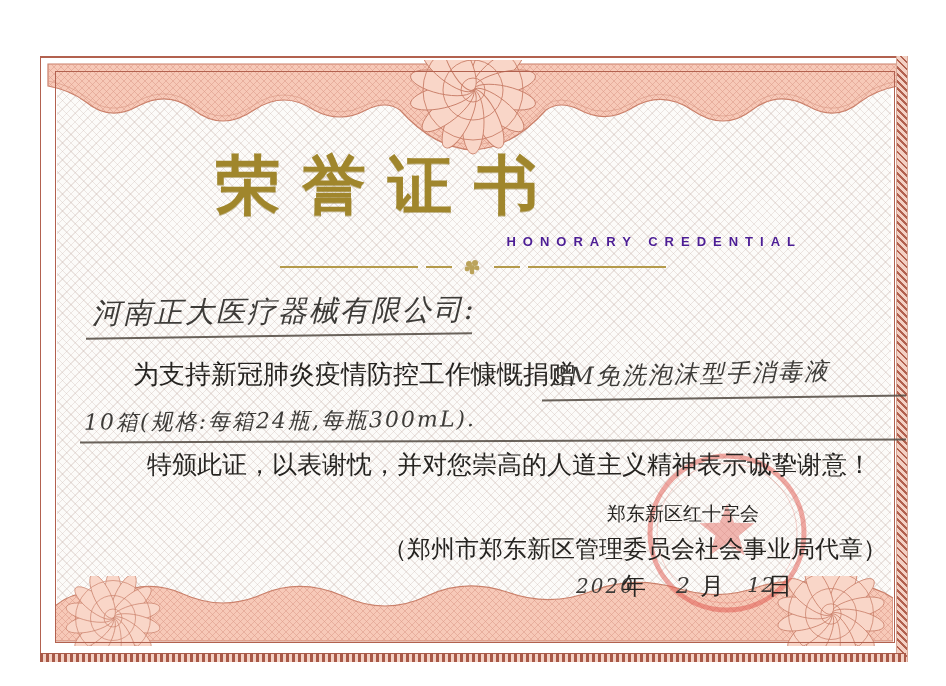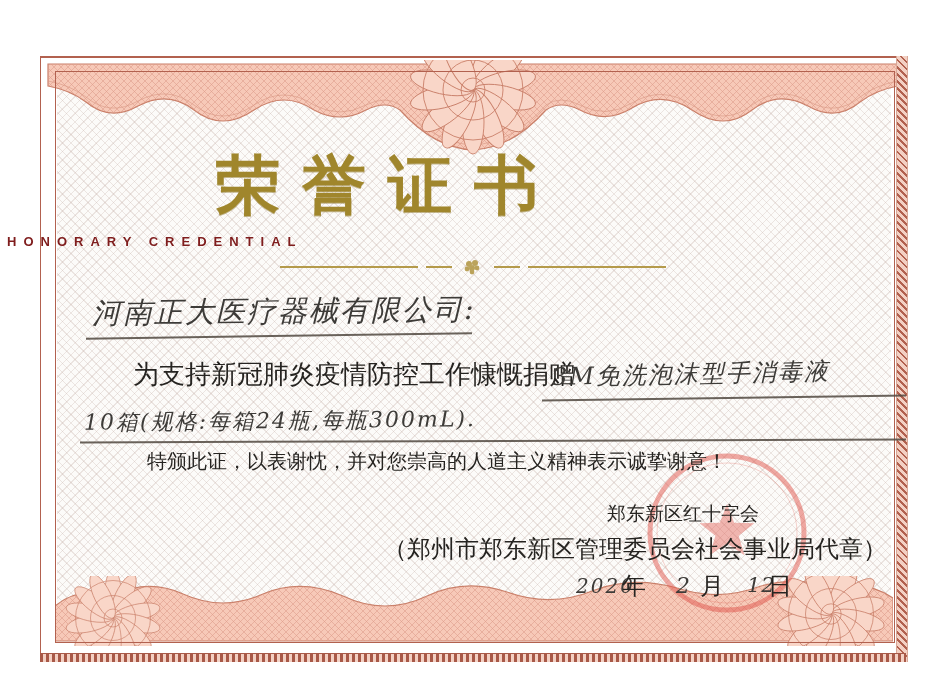--- a/index.html
+++ b/index.html
@@ -49,23 +49,23 @@
 
   
   .title{
     left:0;top:142px;width:754px;text-align:center;z-index:4;
     font-size:64px;font-weight:700;letter-spacing:22px;text-indent:22px;
     color:var(--gold,#a0862c);
     text-shadow:0 1px 0 rgba(140,115,35,.5);
     font-family:"Liberation Serif","DejaVu Serif",serif;
   }
   .subtitle{
-    left:0;top:234px;width:802px;text-align:left;z-index:4;
+    left:0;top:234px;width:802px;text-align:right;z-index:4;
     font-size:13px;font-weight:700;letter-spacing:7px;text-indent:7px;
-    color:#7f1d1d;
+    color:#4c1d95;
     font-family:"Liberation Sans","DejaVu Sans",sans-serif;
   }
   .divider{
     left:0;top:258px;width:946px;z-index:4;
     display:flex;align-items:center;justify-content:center;gap:8px;
   }
   .divider .rule-long{width:138px;height:2px;background:#b49a4a;}
   .divider .rule-short{width:26px;height:1.5px;background:#b49a4a;}
 
   
@@ -80,21 +80,21 @@
   }
   .uline{height:2px;background:#50483f;z-index:3;opacity:.85;}
 
   .recipient{left:92px;top:292px;font-size:29px;transform:rotate(-0.6deg);}
   .u1{left:86px;top:335px;width:386px;transform:rotate(-0.8deg);}
   .intro{left:133px;top:357px;font-size:26px;}
   .item{left:552px;top:358px;font-size:24px;transform:rotate(-1.2deg);}
   .u2{left:542px;top:397px;width:364px;transform:rotate(-0.8deg);}
   .qty{left:84px;top:406px;font-size:22px;transform:rotate(-0.5deg);}
   .u3{left:80px;top:440px;width:826px;transform:rotate(-0.2deg);}
-  .closing{left:147px;top:448px;font-size:20px;}
+  .closing{left:147px;top:448px;font-size:25px;}
   .issuer{left:607px;top:501px;font-size:19px;}
   .issuer-note{left:383px;top:533px;font-size:24px;}
 
   .date-year{left:576px;top:574px;font-size:20px;}
   .date-year-label{left:622px;top:570px;font-size:24px;}
   .date-month{left:676px;top:573px;font-size:22px;}
   .date-month-label{left:700px;top:570px;font-size:24px;}
   .date-day{left:747px;top:573px;font-size:21px;letter-spacing:1px;}
   .date-day-label{left:768px;top:570px;font-size:24px;}
 

